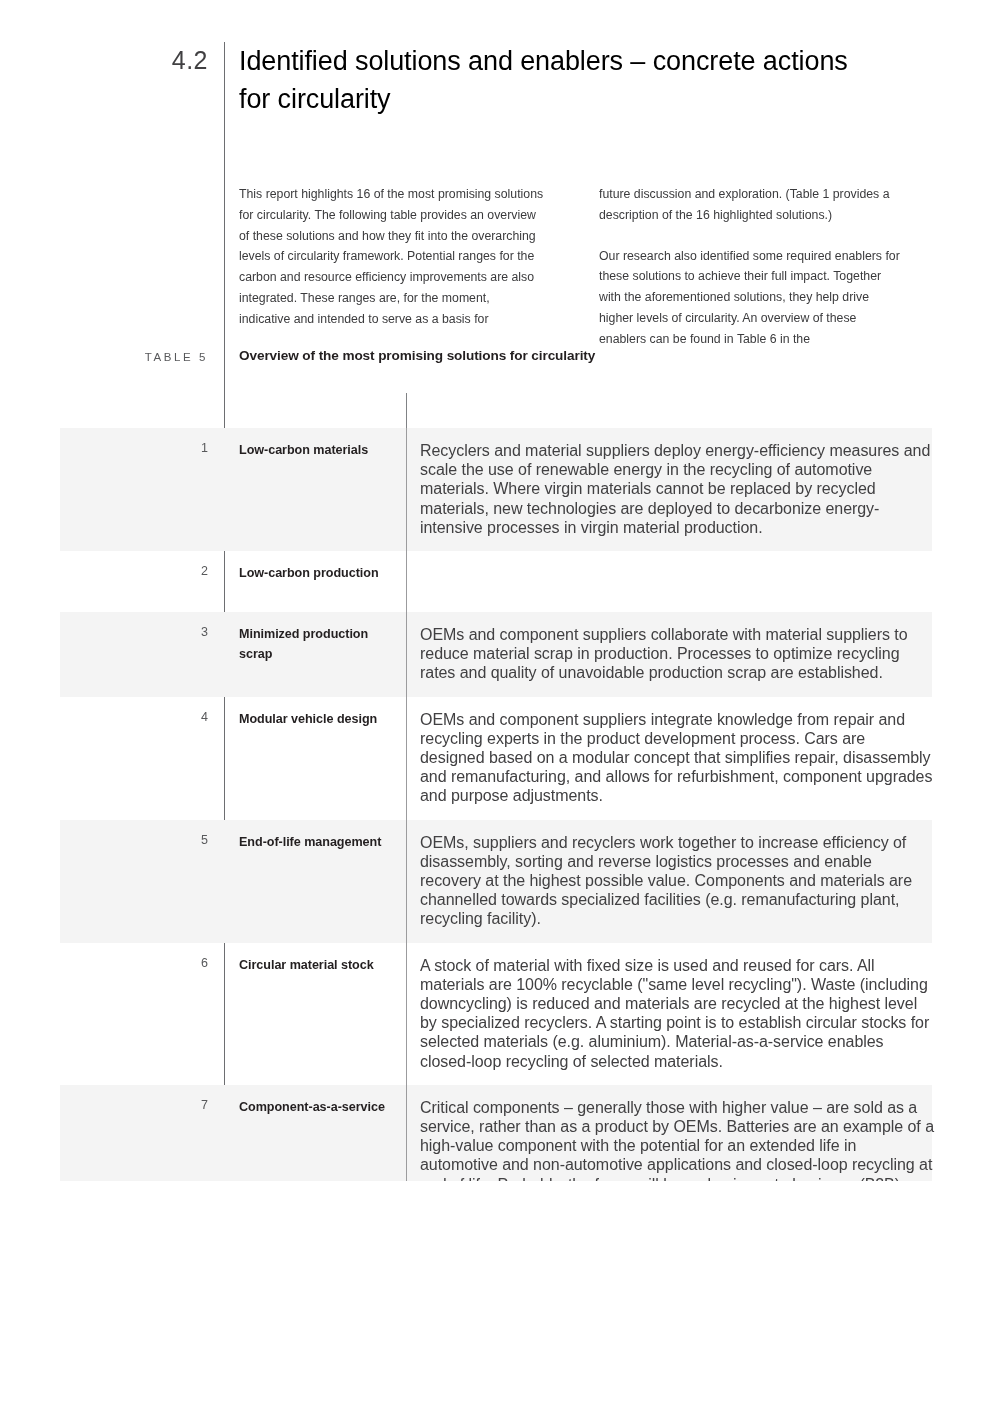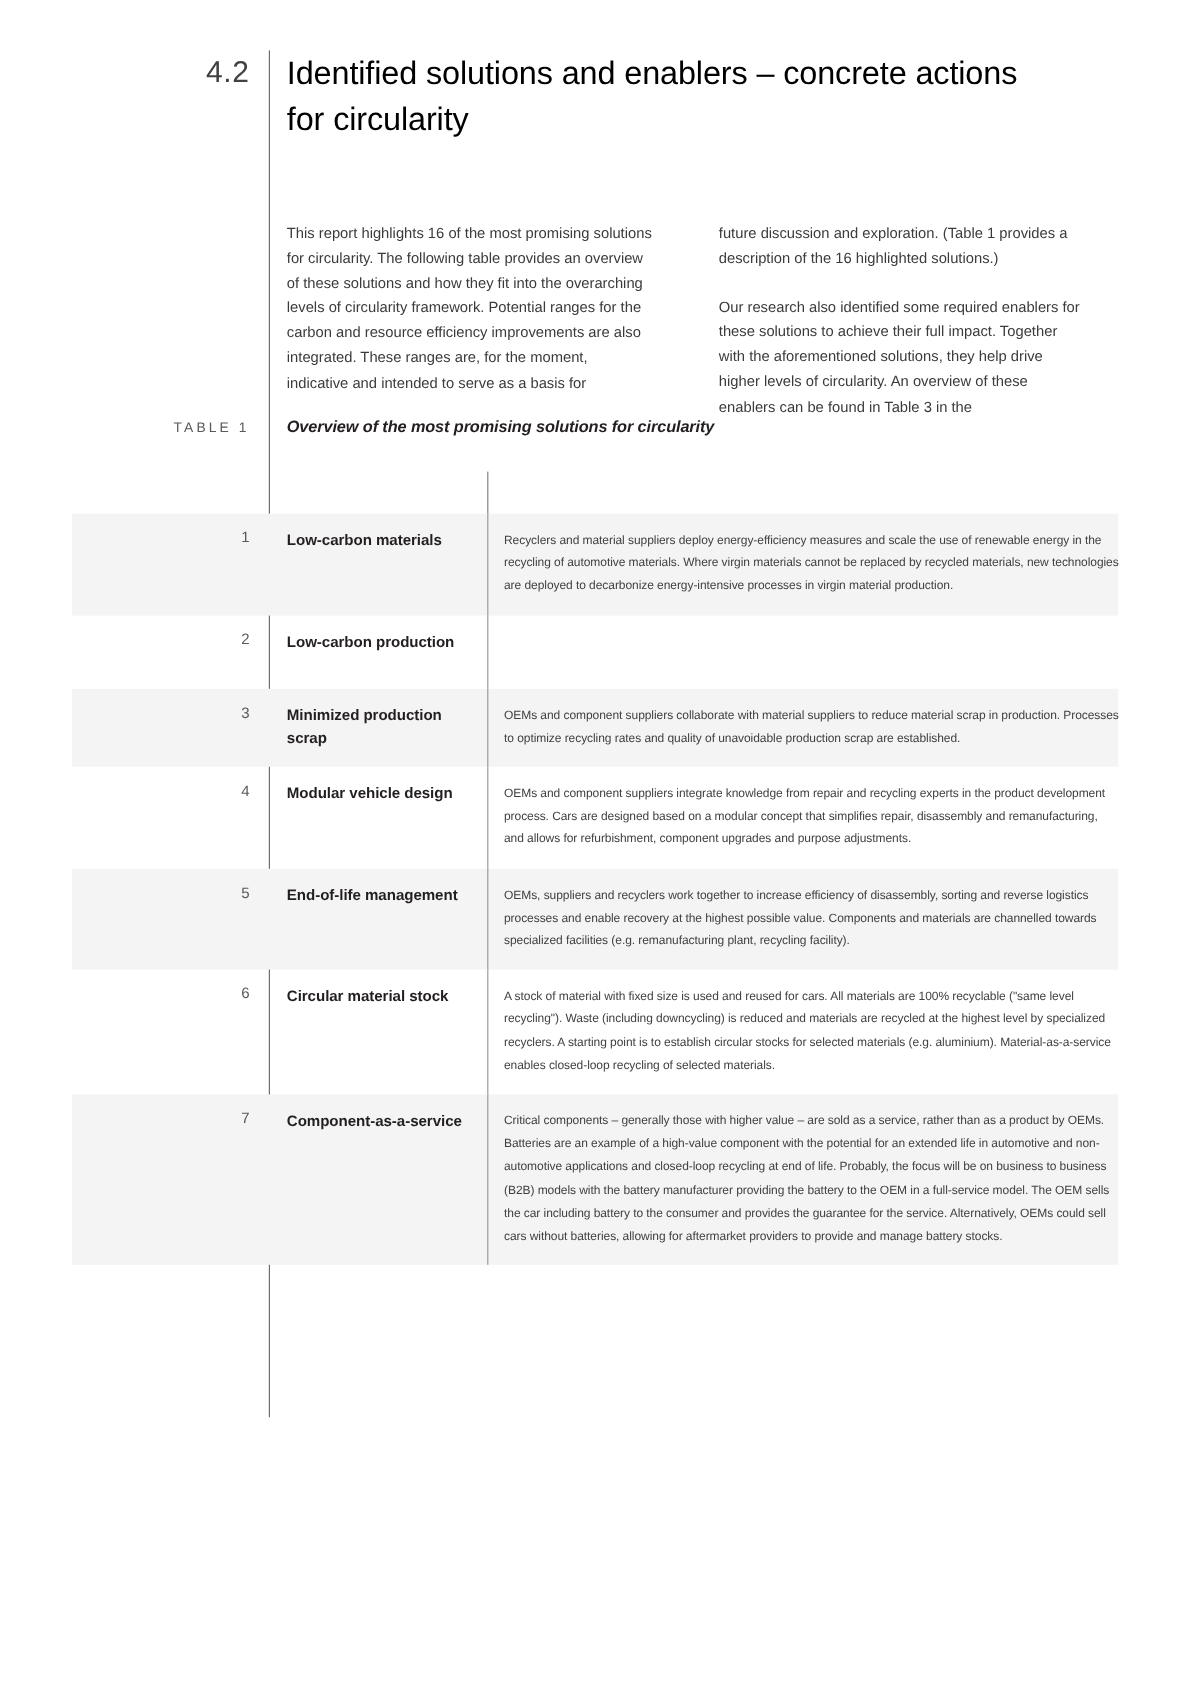--- a/index.html
+++ b/index.html
@@ -106,21 +106,20 @@
   }
   .tbl-caption {
     position: absolute;
     left: 239px;
     top: 0;
     width: 700px;
     font-size: 13.6px;
     font-weight: 700;
     color: #231f20;
     letter-spacing: -0.1px;
-    font-style: italic;
   }
 
   
   .col-heads {
     position: absolute;
     left: 0;
     top: 393px;
     width: 992px;
     height: 34px;
   }
@@ -181,21 +180,21 @@
     width: 158px;
     font-size: 12.6px;
     line-height: 19.6px;
     font-weight: 700;
     color: #231f20;
     letter-spacing: -0.05px;
   }
   .cell-desc {
     margin-left: 420px;
     margin-right: 58px;
-    font-size: 10px;
+    font-size: 16px;
     line-height: 19.2px;
     color: #414042;
     letter-spacing: -0.05px;
   }
   
   .desc-rule {
     position: absolute;
     left: 406px;
     top: 0;
     bottom: 0;
@@ -269,26 +268,26 @@
     <div class="sec-num">4.2</div>
     <div class="sec-title">Identified solutions and enablers – concrete actions for circularity</div>
   </div>
 
   <div class="intro">
     <div class="intro-col left">
       <p>This report highlights 16 of the most promising solutions for circularity. The following table provides an overview of these solutions and how they fit into the overarching levels of circularity framework. Potential ranges for the carbon and resource efficiency improvements are also integrated. These ranges are, for the moment, indicative and intended to serve as a basis for</p>
     </div>
     <div class="intro-col right">
       <p>future discussion and exploration. (Table 1 provides a description of the 16 highlighted solutions.)</p>
-      <p>Our research also identified some required enablers for these solutions to achieve their full impact. Together with the aforementioned solutions, they help drive higher levels of circularity. An overview of these enablers can be found in Table 3 in the</p>
+      <p>Our research also identified some required enablers for these solutions to achieve their full impact. Together with the aforementioned solutions, they help drive higher levels of circularity. An overview of these enablers can be found in Table 6 in the</p>
     </div>
   </div>
 
   <div class="tbl-caption-row">
-    <div class="tbl-label">TABLE 1</div>
+    <div class="tbl-label">TABLE 5</div>
     <div class="tbl-caption">Overview of the most promising solutions for circularity</div>
   </div>
 
   <div class="col-heads">
     <div class="col-head solution">Solution</div>
     <div class="desc-rule-head"></div>
     <div class="col-head description">Description</div>
   </div>
 
   <div class="tbl" id="table-body">

